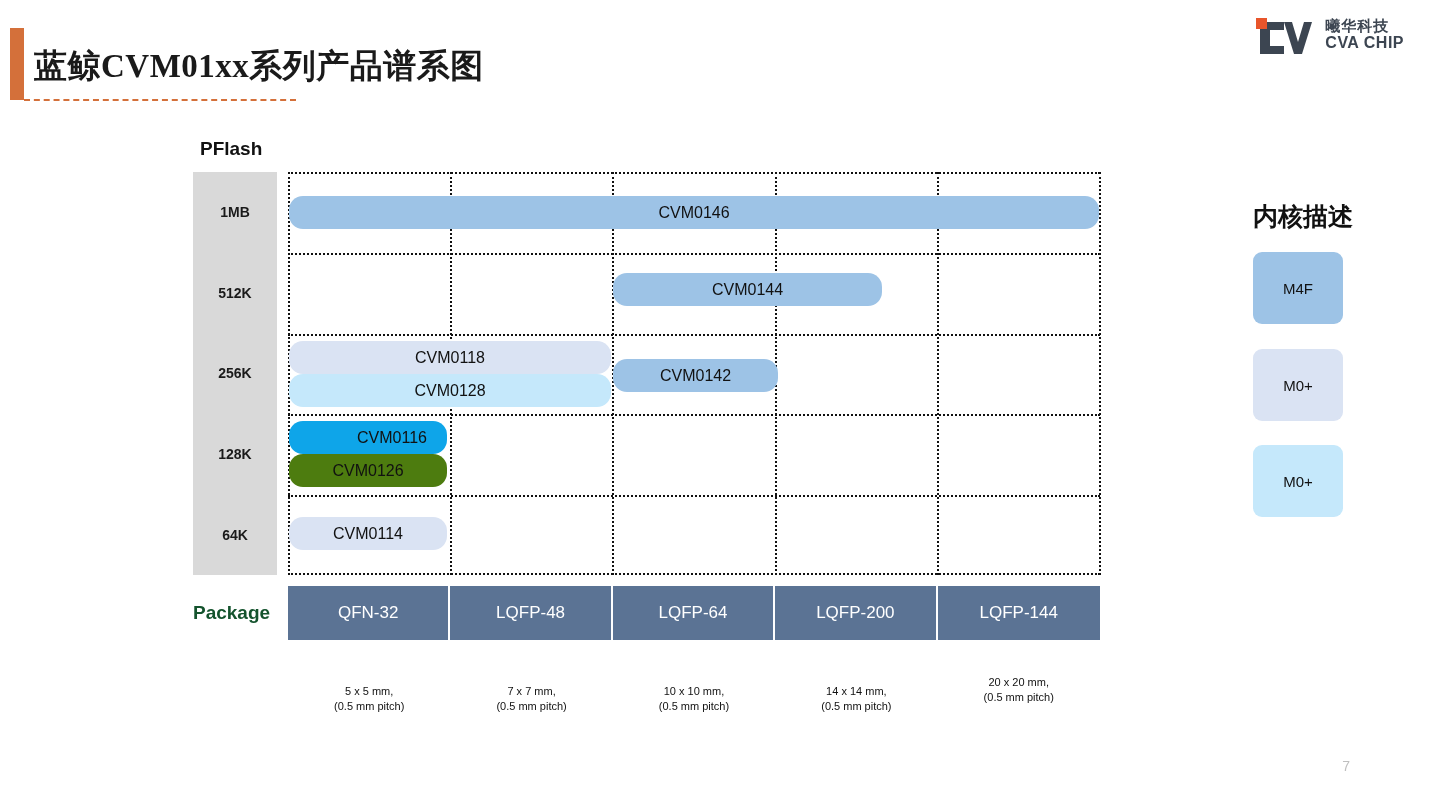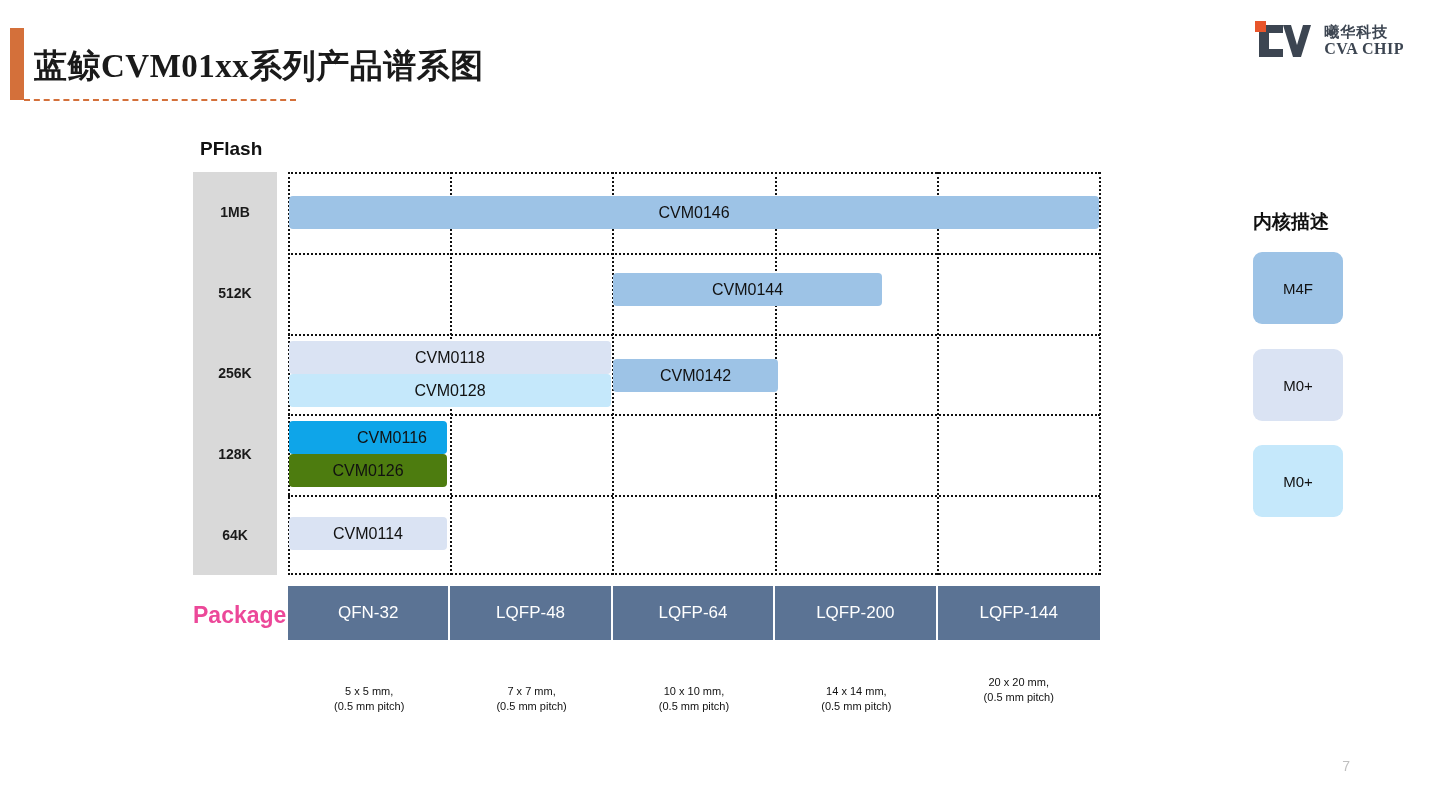--- a/index.html
+++ b/index.html
@@ -21,35 +21,35 @@
     font-family: "Liberation Serif", serif;
     font-size: 33px; font-weight: 700; color: #1a1a1a;
     letter-spacing: 0.5px; white-space: nowrap;
   }
   .title-rule {
     position: absolute; left: 24px; top: 99px; width: 272px; height: 0;
     border-top: 2px dashed #D4703A;
   }
 
   
-  .logo { position: absolute; right: 28px; top: 18px; height: 46px; display: flex; align-items: center; gap: 9px; font-family: Liberation Serif, serif; }
+  .logo { position: absolute; right: 28px; top: 18px; height: 46px; display: flex; align-items: flex-start; gap: 9px; }
   .logo-mark { position: relative; width: 62px; height: 40px; }
   .logo-sq { position: absolute; left: 2px; top: 0px; width: 11px; height: 11px; background: #E8552B; }
   .logo-text { display: flex; flex-direction: column; justify-content: center; line-height: 1.08; }
   .logo-cn { font-size: 15px; font-weight: 700; color: #3C4551; letter-spacing: 1px; }
   .logo-en { font-size: 16px; font-weight: 700; color: #3C4551; letter-spacing: 0.5px; }
 
   
   .pflash-label {
     position: absolute; left: 200px; top: 138px;
     font-size: 19px; font-weight: 700; color: #111;
   }
   .package-label {
     position: absolute; left: 193px; top: 602px;
-    font-size: 23px; font-weight: 700; color: #ec4899;
+    font-size: 19px; font-weight: 700; color: #14532d;
   }
 
   
   .yaxis {
     position: absolute; left: 193px; top: 172px;
     width: 84px; height: 403px; background: #D9D9D9;
     display: flex; flex-direction: column;
   }
   .yaxis-cell {
     flex: 1 1 0; display: flex; align-items: center; justify-content: center;
@@ -65,21 +65,21 @@
     position: absolute; top: 0; width: 0; height: 403px;
     border-left: 2px dotted #111;
   }
   .grid-h {
     position: absolute; left: 0; width: 812px; height: 0;
     border-top: 2px dotted #111;
   }
 
   
   .bar {
-    position: absolute; height: 33px; border-radius: 4px;
+    position: absolute; height: 33px; border-radius: 14px;
     display: flex; align-items: center; justify-content: center;
     font-size: 16px; color: #111; white-space: nowrap;
   }
 
   
   .pkg-row {
     position: absolute; left: 288px; top: 586px;
     width: 812px; height: 54px; display: flex;
   }
   .pkg-cell {
@@ -90,22 +90,22 @@
   }
   .pkg-cell:last-child { border-right: none; }
 
   .dims-row { position: absolute; left: 288px; top: 684px; width: 812px; display: flex; }
   .dims-cell {
     width: 162.4px; text-align: center; font-size: 11px; color: #111; line-height: 1.35;
   }
 
   
   .legend-title {
-    position: absolute; left: 1253px; top: 209px;
-    font-size: 19px; font-weight: 700; color: #111;
+    position: absolute; left: 1253px; top: 200px;
+    font-size: 25px; font-weight: 700; color: #111;
   }
   .legend-chip {
     position: absolute; left: 1253px; width: 90px; height: 72px;
     border-radius: 9px; display: flex; align-items: center; justify-content: center;
     font-size: 15px; color: #111;
   }
 
   
   .pageno {
     position: absolute; right: 82px; bottom: 28px;

